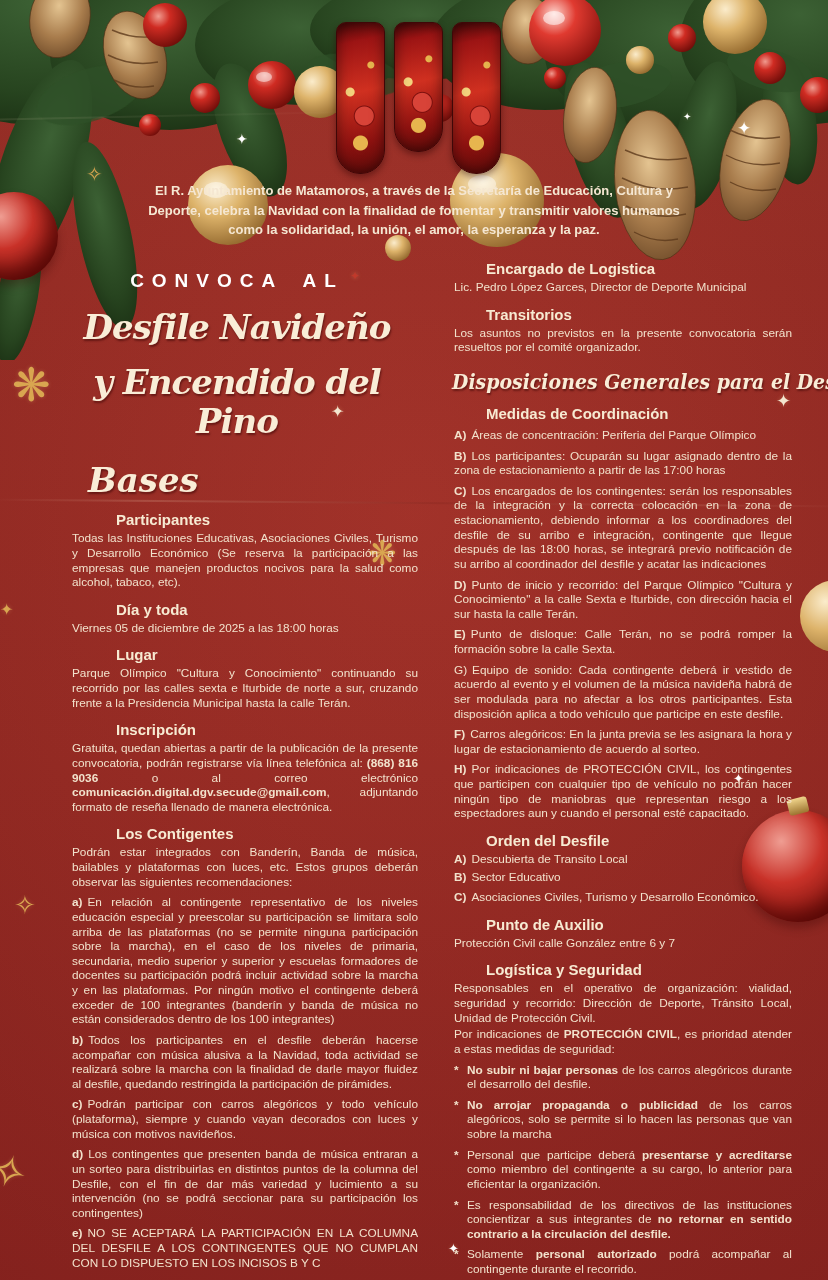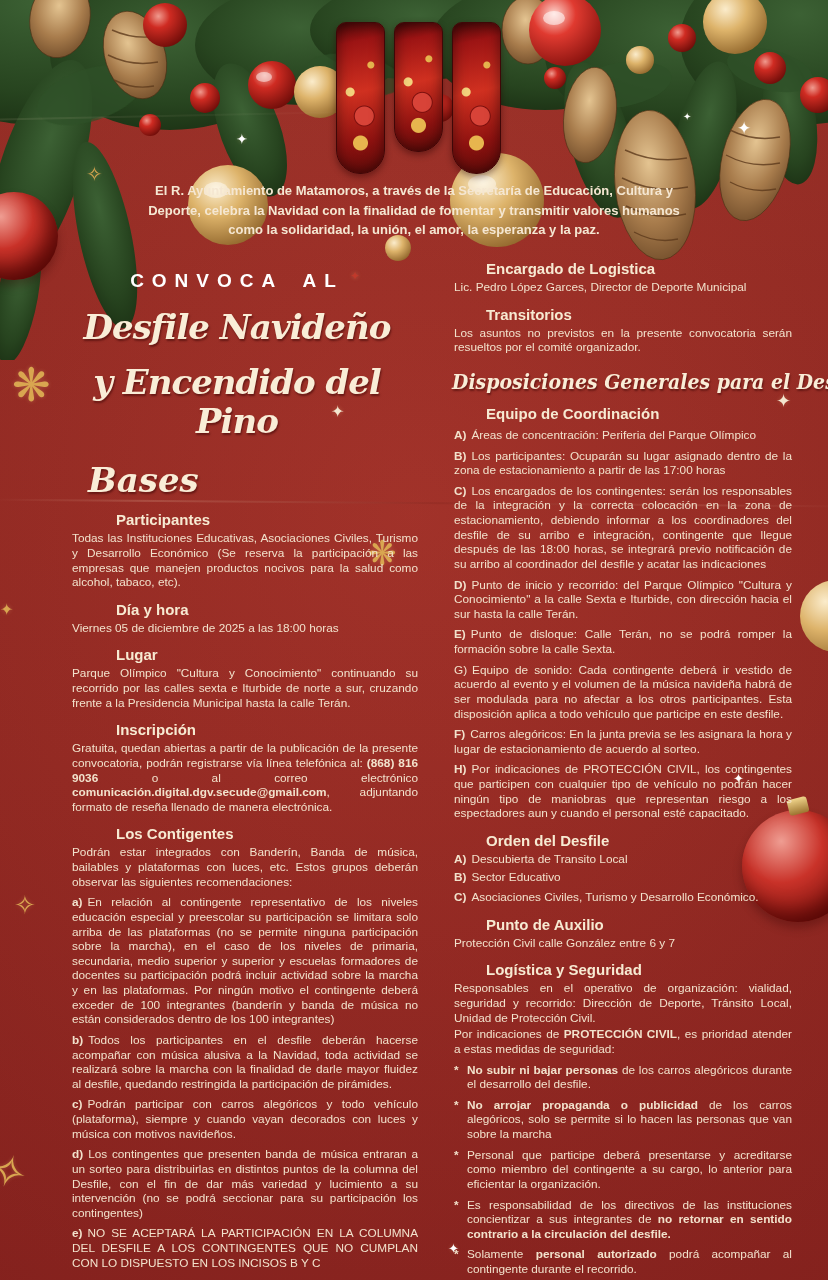--- a/index.html
+++ b/index.html
@@ -198,21 +198,21 @@
   <div class="col col-left">
     <div class="kicker">CONVOCA AL</div>
     <div class="script title-line">Desfile Navideño</div>
     <div class="script title-line">y Encendido del Pino</div>
 
     <div class="script bases-h">Bases</div>
 
     <div class="subhead">Participantes</div>
     <p class="body">Todas las Instituciones Educativas, Asociaciones Civiles, Turismo y Desarrollo Económico (Se reserva la participación a las empresas que manejen productos nocivos para la salud como alcohol, tabaco, etc).</p>
 
-    <div class="subhead">Día y hora</div>
+    <div class="subhead">Día y toda</div>
     <p class="body">Viernes 05 de diciembre de 2025 a las 18:00 horas</p>
 
     <div class="subhead">Lugar</div>
     <p class="body">Parque Olímpico "Cultura y Conocimiento" continuando su recorrido por las calles sexta e Iturbide de norte a sur, cruzando frente a la Presidencia Municipal hasta la calle Terán.</p>
 
     <div class="subhead">Inscripción</div>
     <p class="body"><span>Gratuita, quedan abiertas a partir de la publicación de la presente convocatoria, podrán registrarse vía línea telefónica al: </span><span style="font-weight: bold;">(868) 816 9036</span><span> o al correo electrónico </span><span style="font-weight: bold;">comunicación.digital.dgv.secude@gmail.com</span><span>, adjuntando formato de reseña llenado de manera electrónica.</span></p>
 
     <div class="subhead">Los Contigentes</div>
     <p class="body">Podrán estar integrados con Banderín, Banda de música, bailables y plataformas con luces, etc. Estos grupos deberán observar las siguientes recomendaciones:</p>
@@ -230,21 +230,21 @@
 
   <div class="col col-right">
     <div class="subhead" style="margin-top:4px">Encargado de Logistica</div>
     <p class="body">Lic. Pedro López Garces, Director de Deporte Municipal</p>
 
     <div class="subhead">Transitorios</div>
     <p class="body">Los asuntos no previstos en la presente convocatoria serán resueltos por el comité organizador.</p>
 
     <div class="script disp-h">Disposiciones Generales para el Desfile</div>
 
-    <div class="subhead">Equipo de Coordinación</div>
+    <div class="subhead">Medidas de Coordinación</div>
     <p class="item"><span class="lbl">A)</span><span>Áreas de concentración: Periferia del Parque Olímpico</span></p>
     <p class="item"><span class="lbl">B)</span><span>Los participantes: Ocuparán su lugar asignado dentro de la zona de estacionamiento a partir de las 17:00 horas</span></p>
     <p class="item"><span class="lbl">C)</span><span>Los encargados de los contingentes: serán los responsables de la integración y la correcta colocación en la zona de estacionamiento, debiendo informar a los coordinadores del desfile de su arribo e integración, contingente que llegue después de las 18:00 horas, se integrará previo notificación de su arribo al coordinador del desfile y acatar las indicaciones</span></p>
     <p class="item"><span class="lbl">D)</span><span>Punto de inicio y recorrido: del Parque Olímpico "Cultura y Conocimiento" a la calle Sexta e Iturbide, con dirección hacia el sur hasta la calle Terán.</span></p>
     <p class="item"><span class="lbl">E)</span><span>Punto de disloque: Calle Terán, no se podrá romper la formación sobre la calle Sexta.</span></p>
     <p class="item"><span class="lbl normal">G)</span><span>Equipo de sonido: Cada contingente deberá ir vestido de acuerdo al evento y el volumen de la música navideña habrá de ser modulada para no afectar a los otros participantes. Esta disposición aplica a todo vehículo que participe en este desfile.</span></p>
     <p class="item"><span class="lbl">F)</span><span>Carros alegóricos: En la junta previa se les asignara la hora y lugar de estacionamiento de acuerdo al sorteo.</span></p>
     <p class="item"><span class="lbl">H)</span><span>Por indicaciones de PROTECCIÓN CIVIL, los contingentes que participen con cualquier tipo de vehículo no podrán hacer ningún tipo de maniobras que representan riesgo a los espectadores aun y cuando el personal esté capacitado.</span></p>
 
     <div class="subhead">Orden del Desfile</div>
@@ -254,19 +254,19 @@
 
     <div class="subhead">Punto de Auxilio</div>
     <p class="body">Protección Civil calle González entre 6 y 7</p>
 
     <div class="subhead">Logística y Seguridad</div>
     <p class="body">Responsables en el operativo de organización: vialidad, seguridad y recorrido: Dirección de Deporte, Tránsito Local, Unidad de Protección Civil.</p>
     <p class="body"><span>Por indicaciones de </span><span style="font-weight: bold;">PROTECCIÓN CIVIL</span><span>, es prioridad atender a estas medidas de seguridad:</span></p>
 
     <div class="bullet"><span class="mark">*</span><span><span style="font-weight: bold;">No subir ni bajar personas</span><span> de los carros alegóricos durante el desarrollo del desfile.</span></span></div>
     <div class="bullet"><span class="mark">*</span><span><span style="font-weight: bold;">No arrojar propaganda o publicidad</span><span> de los carros alegóricos, solo se permite si lo hacen las personas que van sobre la marcha</span></span></div>
-    <div class="bullet"><span class="mark">*</span><span><span>Personal que participe deberá </span><span style="font-weight: normal;">presentarse y acreditarse</span><span> como miembro del contingente a su cargo, lo anterior para eficientar la organización.</span></span></div>
+    <div class="bullet"><span class="mark">*</span><span><span>Personal que participe deberá </span><span style="font-weight: bold;">presentarse y acreditarse</span><span> como miembro del contingente a su cargo, lo anterior para eficientar la organización.</span></span></div>
     <div class="bullet"><span class="mark">*</span><span><span>Es responsabilidad de los directivos de las instituciones concientizar a sus integrantes de </span><span style="font-weight: bold;">no retornar en sentido contrario a la circulación del desfile.</span></span></div>
     <div class="bullet"><span class="mark">*</span><span><span>Solamente </span><span style="font-weight: bold;">personal autorizado</span><span> podrá acompañar al contingente durante el recorrido.</span></span></div>
     <div class="bullet"><span class="mark">*</span><span><span>Todos los contingentes que participen deberán </span><span style="font-weight: bold;">respetar estás indicaciones</span></span></div>
 
   </div>
 </div>
 
 </body></html>

